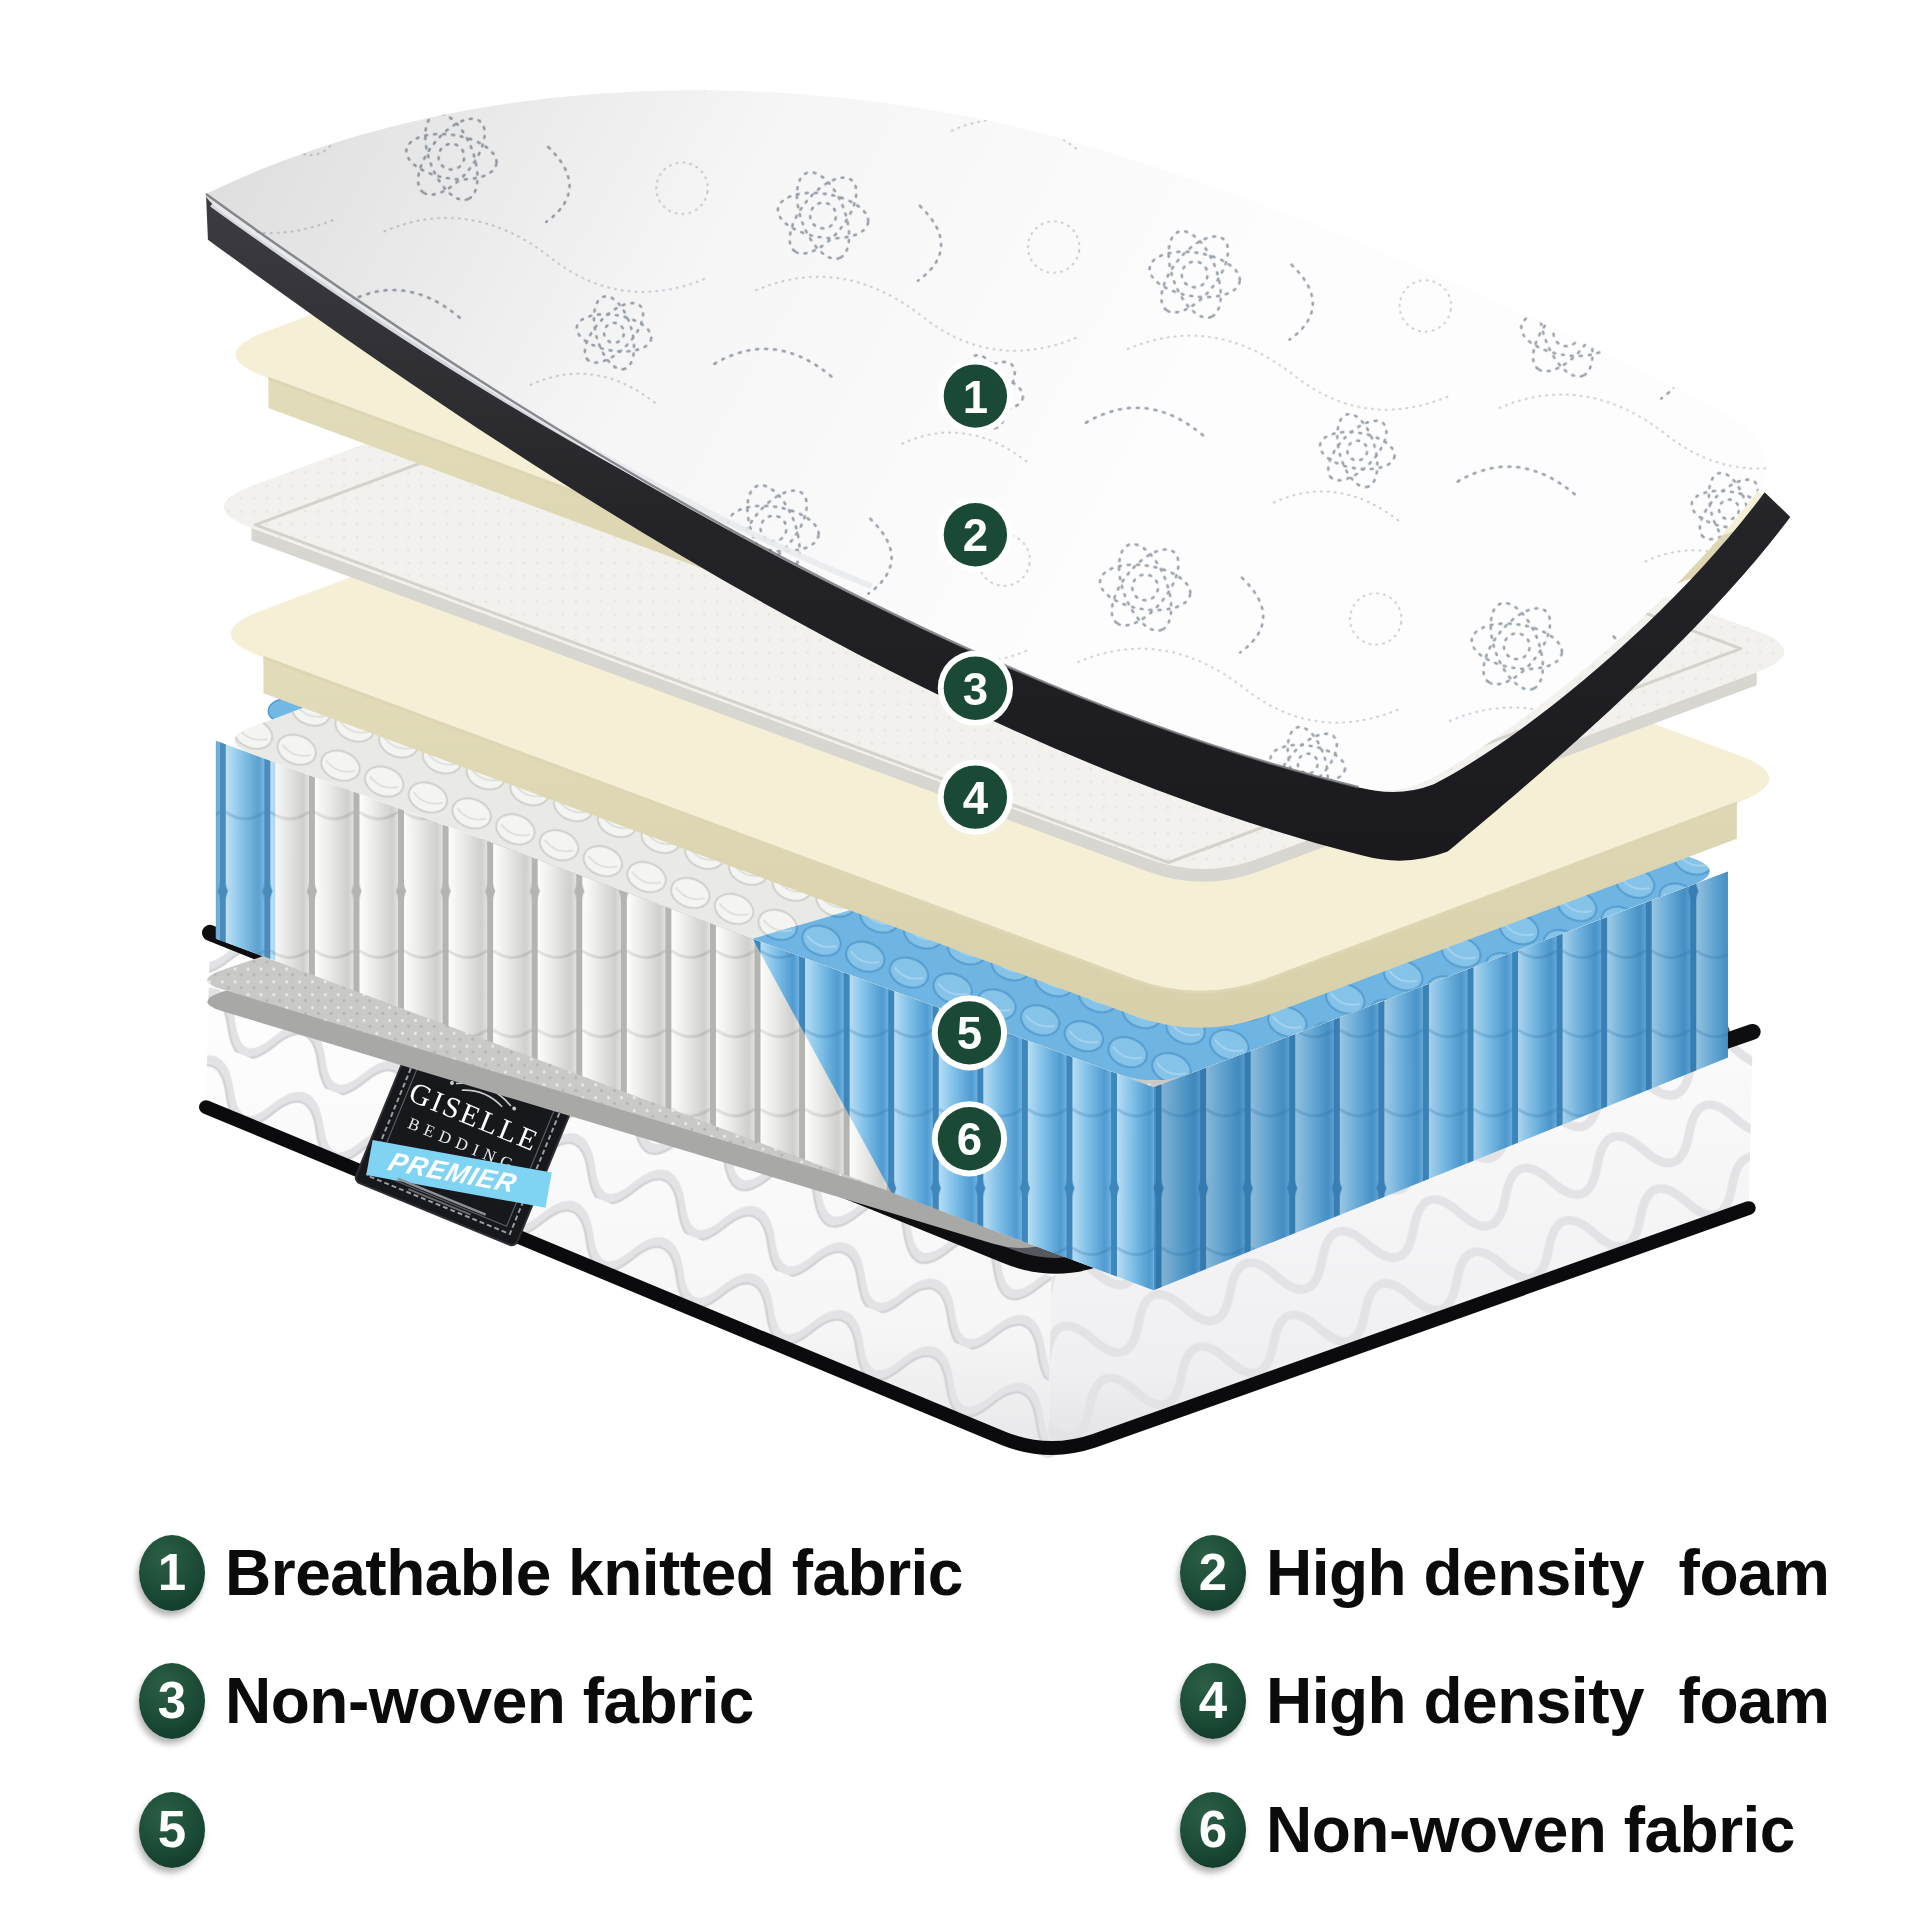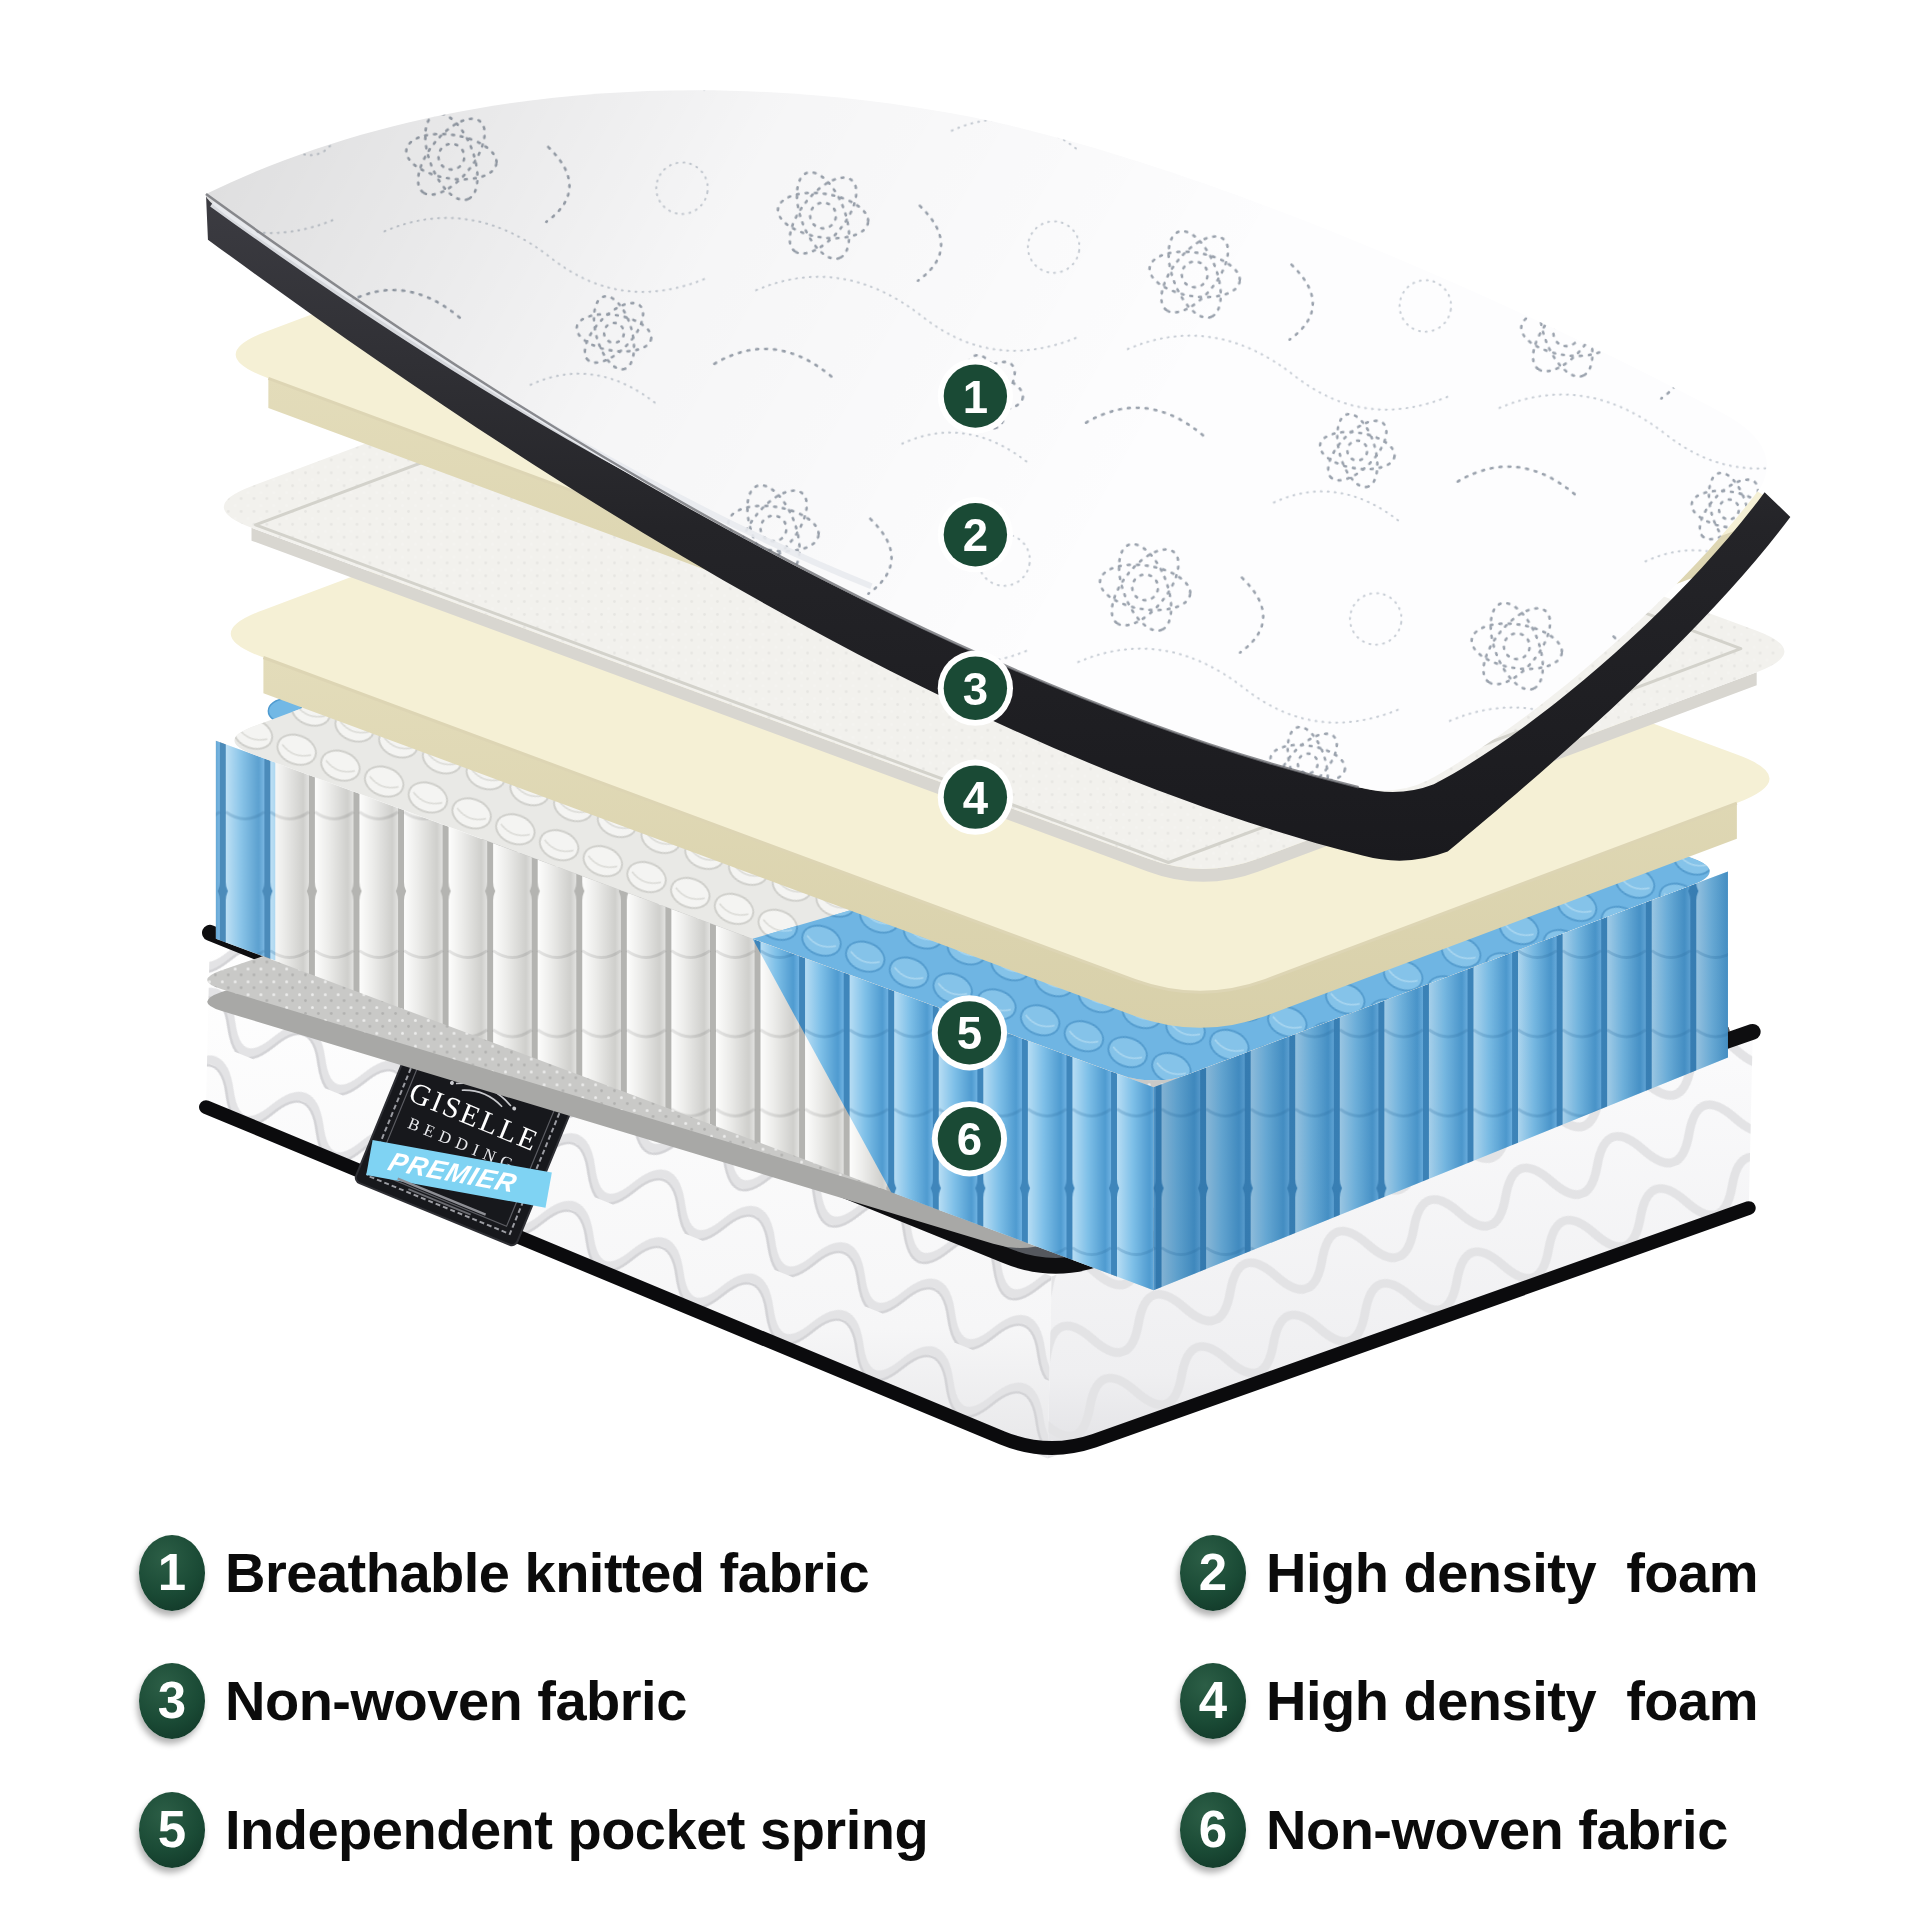--- a/index.html
+++ b/index.html
@@ -28,21 +28,21 @@
     border-radius:50%;
     background:radial-gradient(circle at 38% 30%, #2c5e46, var(--badge-green) 55%, #103526 95%);
     box-shadow:-2px 5px 6px rgba(0,0,0,0.30);
     display:flex;align-items:center;justify-content:center;
     color:#ffffff;
     font-size:51px;font-weight:bold;
     flex:0 0 auto;
   }
   .lg-label{
     margin-left:20px;
-    font-size:56px;
+    font-size:64px;
     font-weight:600;
     color:var(--text-black);
     letter-spacing:-0.5px;
     white-space:pre;
   }
   .li-1{left:139px;top:1528px;}
   .li-2{left:1180px;top:1528px;}
   .li-3{left:139px;top:1656px;}
   .li-4{left:1180px;top:1656px;}
   .li-5{left:139px;top:1785px;}
@@ -328,21 +328,20 @@
 <div class="legend-item li-4">
   <span class="lg-badge">
         <span>4</span>
       </span>
   <span class="lg-label">High density  foam</span>
 </div>
 <div class="legend-item li-5">
   <span class="lg-badge">
         <span>5</span>
       </span>
-  <span class="lg-label">Independent pocket spring</span>
 </div>
 <div class="legend-item li-6">
   <span class="lg-badge">
         <span>6</span>
       </span>
   <span class="lg-label">Non-woven fabric</span>
 </div>
 
 </div>
 

